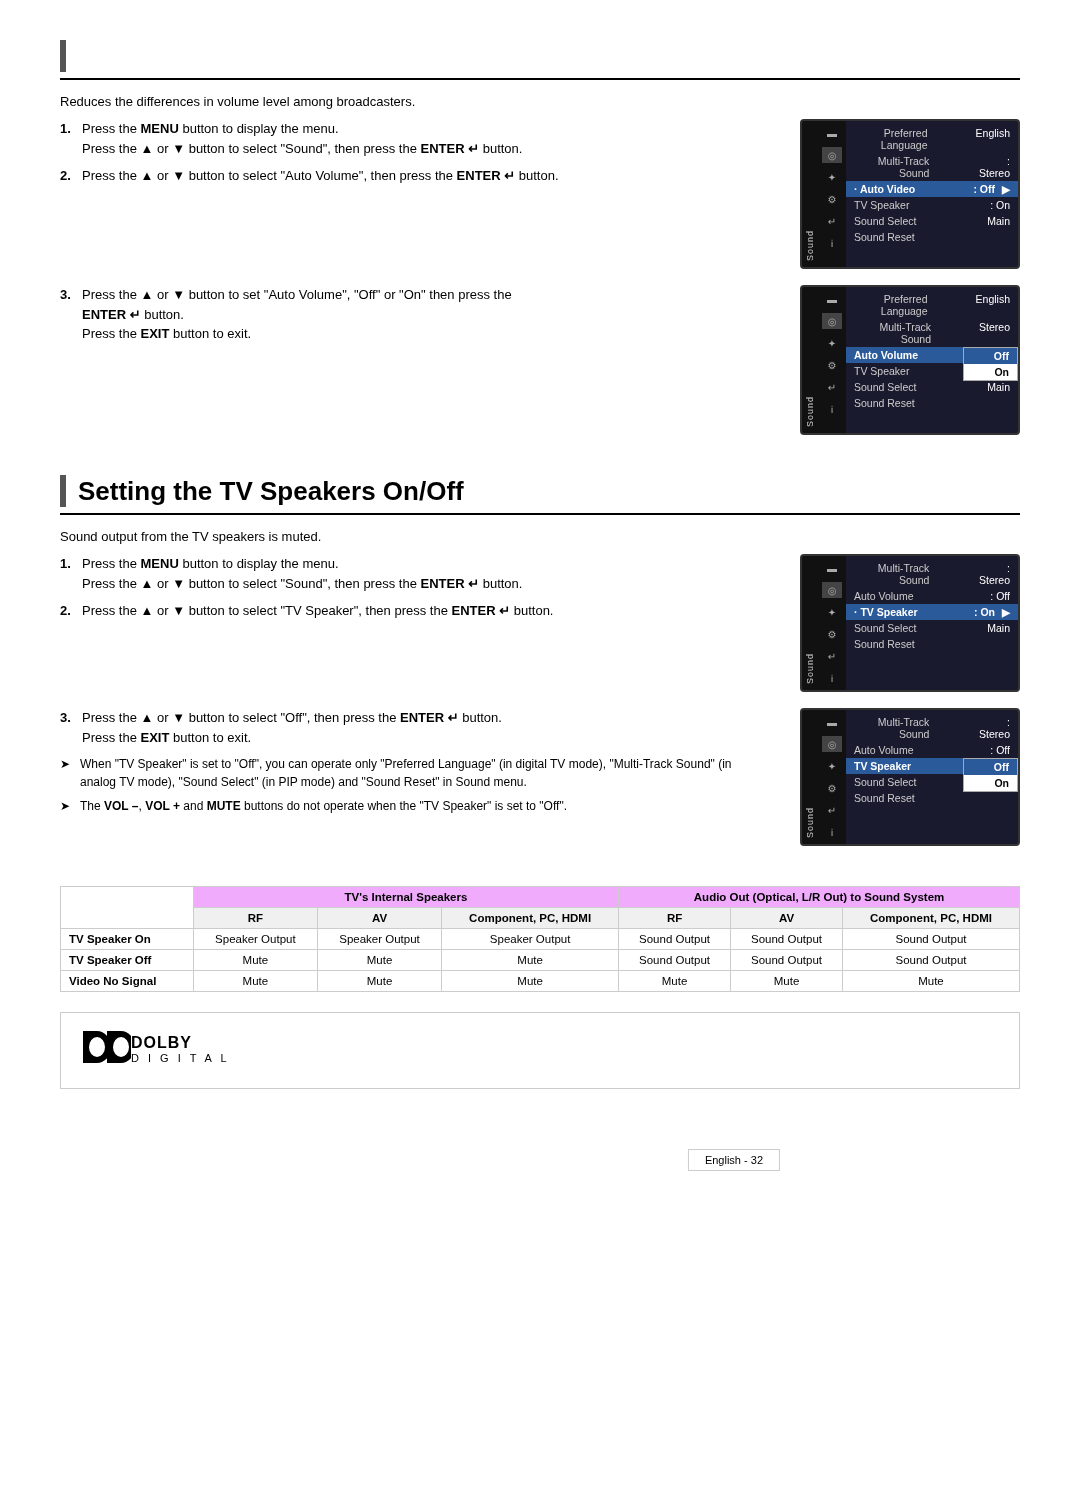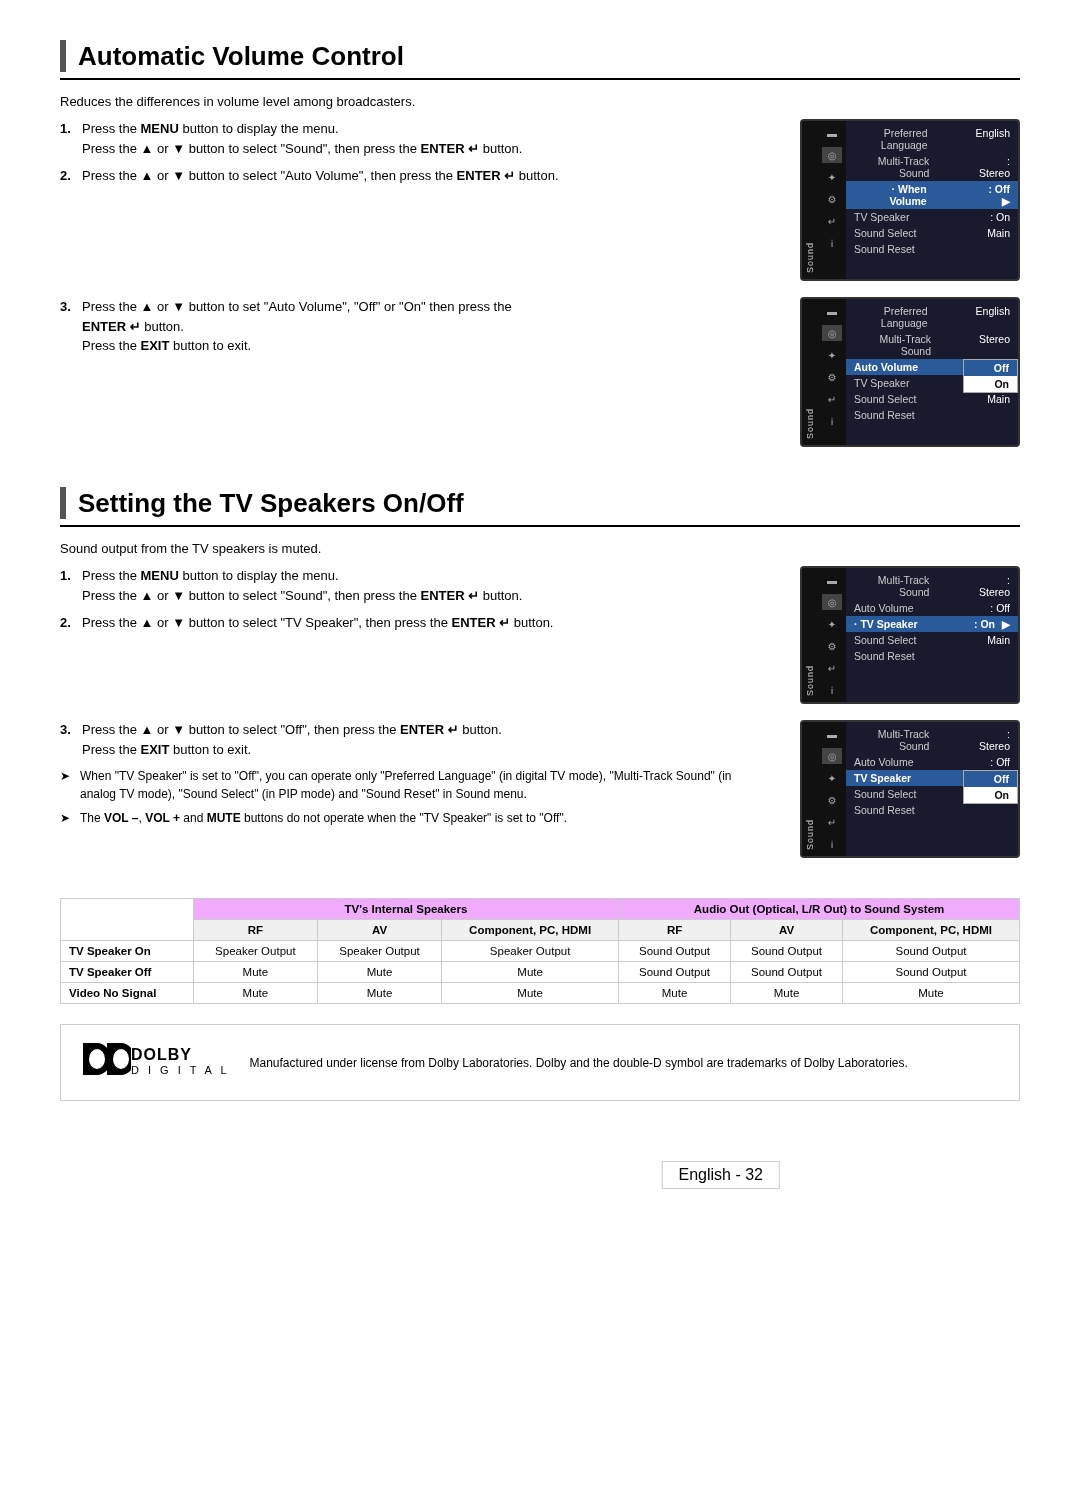--- a/index.html
+++ b/index.html
@@ -199,21 +199,21 @@
       letter-spacing: 3px;
     }
     .dolby-desc {
       font-size: 12px;
       line-height: 1.5;
     }
 
     
     .page-footer {
       margin-top: 30px;
-      font-size: 16px;
+      font-size: 11px;
       border: 1px solid #ccc;
       padding: 4px 16px;
       display: inline-block;
       margin-left: 50%;
       transform: translateX(-50%);
     }
 
     
     b, strong { font-weight: bold; }
 
@@ -234,21 +234,20 @@
       gap: 30px;
       align-items: flex-start;
     }
   </style>
 </head>
 <body>
 
 <div class="section">
   <div class="section-header">
     <div class="bar"></div>
-    <h2>Automatic Volume Control</h2>
   </div>
 
   <p class="section-intro">Reduces the differences in volume level among broadcasters.</p>
 
   <div class="tv-wrapper">
     <div class="steps-left">
       <div class="step">
         <span class="step-num"><b>1.</b></span>
         <span class="step-content">
           Press the <b>MENU</b> button to display the menu.<br>
@@ -279,21 +278,21 @@
               <div class="tv-menu-content">
                 <div class="tv-menu-row">
                   <span class="row-label">Preferred Language</span>
                     <span class="row-value">English</span>
                 </div>
                 <div class="tv-menu-row">
                   <span class="row-label">Multi-Track Sound</span>
                     <span class="row-value">: Stereo</span>
                 </div>
                 <div class="tv-menu-row highlighted">
-                  <span class="row-label">· When Volume</span>
+                  <span class="row-label">· Auto Video</span>
                     <span class="row-value">: Off <span class="row-arrow">▶</span></span>
                 </div>
                 <div class="tv-menu-row">
                   <span class="row-label">TV Speaker</span>
                     <span class="row-value">: On</span>
                 </div>
                 <div class="tv-menu-row">
                   <span class="row-label">Sound Select</span>
                     <span class="row-value">Main</span>
                 </div>
@@ -569,18 +568,17 @@
           <ellipse cx="40" cy="18" rx="14" ry="16" fill="black"></ellipse>
           <ellipse cx="40" cy="18" rx="8" ry="10" fill="white"></ellipse>
         </svg>
       </div>
       <div class="dolby-text-block">
         <div class="dolby-name">DOLBY</div>
         <div class="dolby-digital">D I G I T A L</div>
       </div>
     </div>
   </div>
-  <p class="dolby-desc">Manufactured under license from Dolby Laboratories. Dolby and the double-D symbol are trademarks of Dolby Laboratories.</p>
 </div>
 
 <div style="text-align:center; margin-top:30px;">
   <span class="page-footer">English - 32</span>
 </div>
 
 </body></html>

